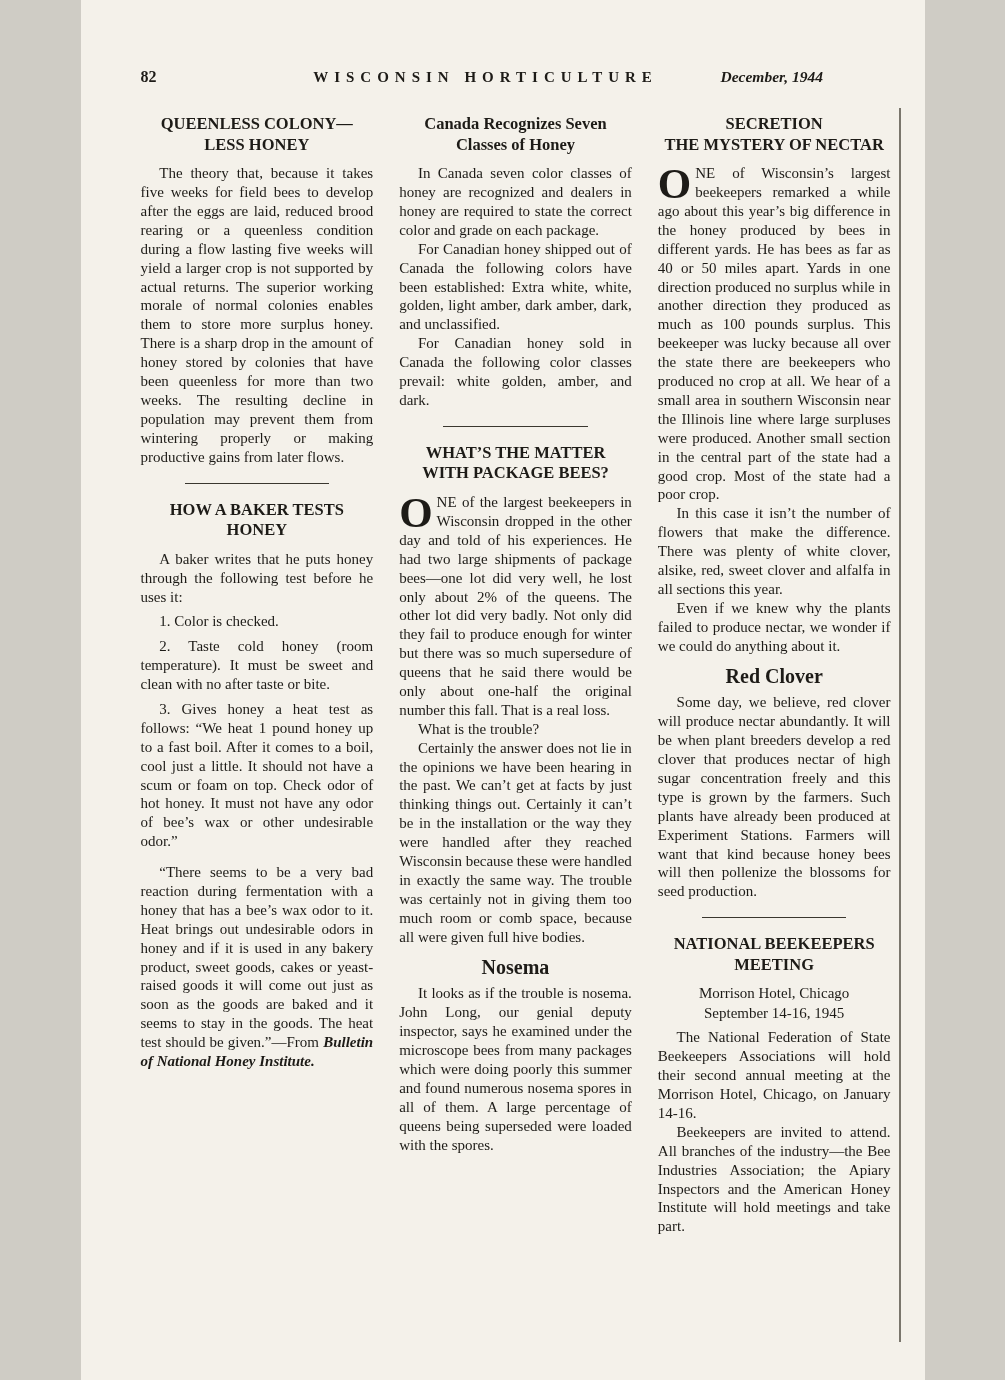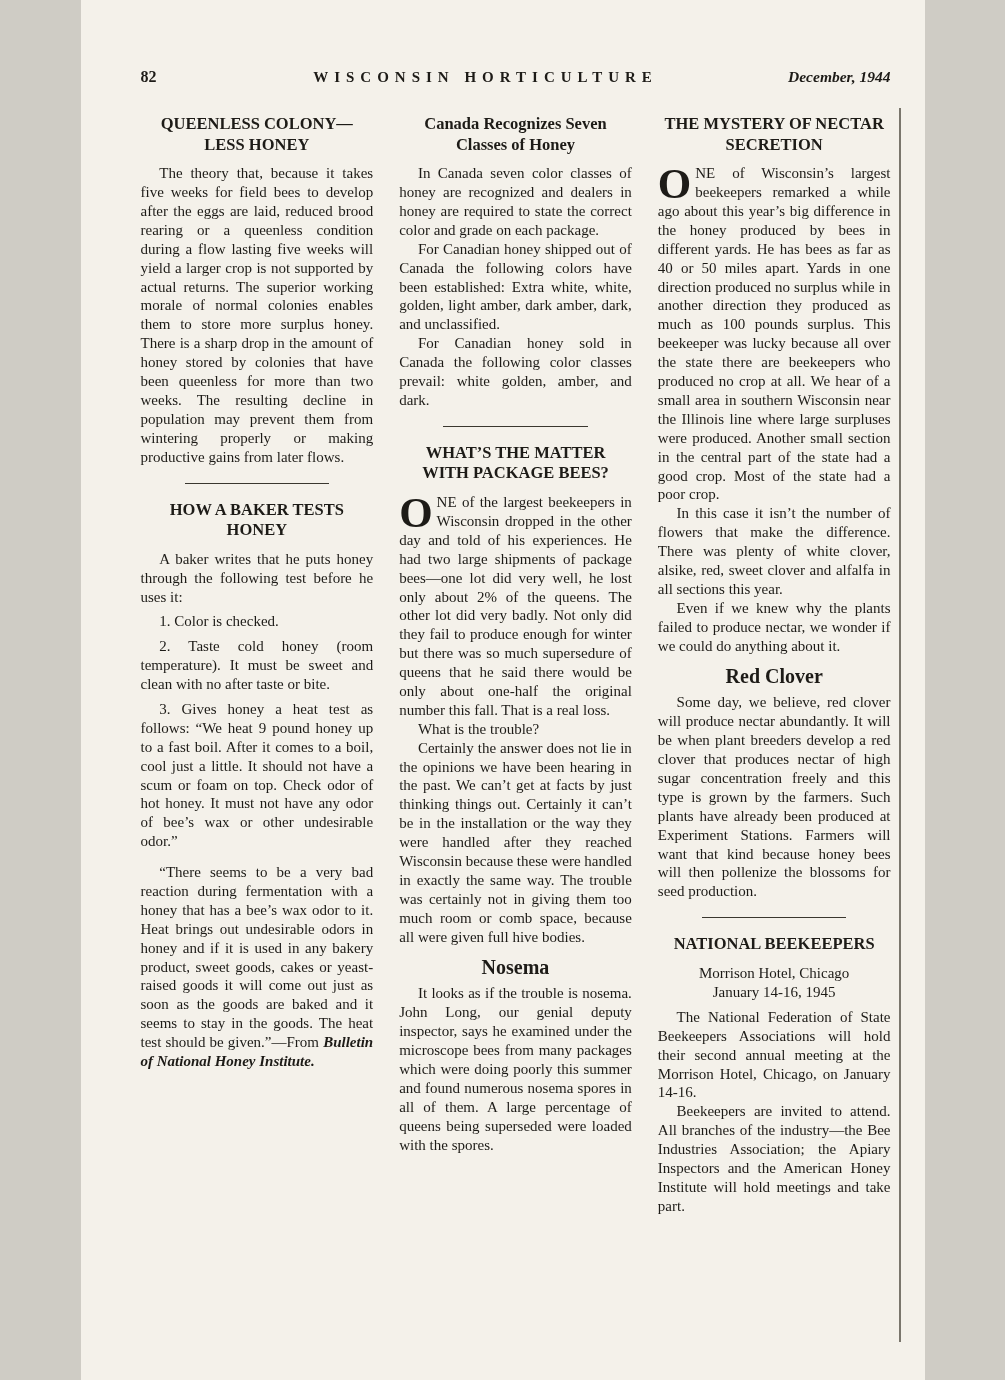--- a/index.html
+++ b/index.html
@@ -11,21 +11,21 @@
     background:#f4f1ea;
     color:#1d1b17;
     font-family:"Liberation Serif", serif;
     padding:68px 34px 20px 60px;
     overflow:hidden;
   }
   .edge-line { position:absolute; right:24px; top:108px; bottom:38px; width:1.5px; background:#7a766c; }
   .masthead { display:flex; align-items:baseline; margin-bottom:26px; }
   .pagenum { width:110px; font-weight:bold; font-size:16px; }
   .journal { flex:1; text-align:center; font-weight:bold; font-size:15px; letter-spacing:6px; }
-  .issue { width:170px; text-align:right; font-style:italic; font-weight:bold; font-size:15.5px; }
+  .issue { width:170px; font-style:italic; font-weight:bold; font-size:15.5px; }
   .cols { display:grid; grid-template-columns:1fr 1fr 1fr; column-gap:26px; }
   .article h2 { text-align:center; font-size:16.5px; line-height:1.25; margin:2px 0 9px; font-weight:bold; }
   .tl { display:block; }
   .p { font-size:15px; line-height:1.26; text-align:justify; text-indent:1.25em; }
   .p.noindent { text-indent:0; }
   .p.space-above { margin-top:12px; }
   .p.item { margin-top:6px; }
   .attr { margin-top:6px; }
   .dropcap { float:left; font-size:43px; line-height:0.8; font-weight:bold; padding:3px 4px 0 0; }
   .subhead { text-align:center; font-weight:bold; font-size:20px; margin:10px 0 5px; }
@@ -60,21 +60,21 @@
       <hr class="rule">
 
       <div class="article">
         <h2>
           <span class="tl">HOW A BAKER TESTS</span>
           <span class="tl">HONEY</span>
         </h2>
         <p class="p">A baker writes that he puts honey through the following test before he uses it:</p>
         <p class="p item">1. Color is checked.</p>
         <p class="p item">2. Taste cold honey (room temperature). It must be sweet and clean with no after taste or bite.</p>
-        <p class="p item">3. Gives honey a heat test as follows: “We heat 9 pound honey up to a fast boil. After it comes to a boil, cool just a little. It should not have a scum or foam on top. Check odor of hot honey. It must not have any odor of bee’s wax or other undesirable odor.”</p>
+        <p class="p item">3. Gives honey a heat test as follows: “We heat 1 pound honey up to a fast boil. After it comes to a boil, cool just a little. It should not have a scum or foam on top. Check odor of hot honey. It must not have any odor of bee’s wax or other undesirable odor.”</p>
         <p class="p space-above"><span>“There seems to be a very bad reaction during fermentation with a honey that has a bee’s wax odor to it. Heat brings out undesirable odors in honey and if it is used in any bakery product, sweet goods, cakes or yeast-raised goods it will come out just as soon as the goods are baked and it seems to stay in the goods. The heat test should be given.”—From </span><em class="bi">Bulletin of National Honey Institute.</em></p>
       </div>
     </div>
 
     <div class="col">
       <div class="article">
         <h2>
           <span class="tl">Canada Recognizes Seven</span>
           <span class="tl">Classes of Honey</span>
         </h2>
@@ -94,37 +94,38 @@
         <p class="p">What is the trouble?</p>
         <p class="p">Certainly the answer does not lie in the opinions we have been hearing in the past. We can’t get at facts by just thinking things out. Certainly it can’t be in the installation or the way they were handled after they reached Wisconsin because these were handled in exactly the same way. The trouble was certainly not in giving them too much room or comb space, because all were given full hive bodies.</p>
         <div class="subhead">Nosema</div>
         <p class="p">It looks as if the trouble is nosema. John Long, our genial deputy inspector, says he examined under the microscope bees from many packages which were doing poorly this summer and found numerous nosema spores in all of them. A large percentage of queens being superseded were loaded with the spores.</p>
       </div>
     </div>
 
     <div class="col">
       <div class="article">
         <h2>
+          <span class="tl">SECRETION</span>
           <span class="tl">THE MYSTERY OF NECTAR</span>
-          <span class="tl">SECRETION</span>
         </h2>
         <p class="p noindent"><span class="dropcap">O</span><span>NE of Wisconsin’s largest beekeepers remarked a while ago about this year’s big difference in the honey produced by bees in different yards. He has bees as far as 40 or 50 miles apart. Yards in one direction produced no surplus while in another direction they produced as much as 100 pounds surplus. This beekeeper was lucky because all over the state there are beekeepers who produced no crop at all. We hear of a small area in southern Wisconsin near the Illinois line where large surpluses were produced. Another small section in the central part of the state had a good crop. Most of the state had a poor crop.</span></p>
         <p class="p">In this case it isn’t the number of flowers that make the difference. There was plenty of white clover, alsike, red, sweet clover and alfalfa in all sections this year.</p>
         <p class="p">Even if we knew why the plants failed to produce nectar, we wonder if we could do anything about it.</p>
         <div class="subhead">Red Clover</div>
         <p class="p">Some day, we believe, red clover will produce nectar abundantly. It will be when plant breeders develop a red clover that produces nectar of high sugar concentration freely and this type is grown by the farmers. Such plants have already been produced at Experiment Stations. Farmers will want that kind because honey bees will then pollenize the blossoms for seed production.</p>
       </div>
 
       <hr class="rule">
 
       <div class="article">
         <h2>
           <span class="tl">NATIONAL BEEKEEPERS</span>
+          <span class="tl">MEETING</span>
         </h2>
         <div class="meeting-sub">Morrison Hotel, Chicago</div>
-        <div class="meeting-sub last">January 14-16, 1945</div>
+        <div class="meeting-sub last">September 14-16, 1945</div>
         <p class="p">The National Federation of State Beekeepers Associations will hold their second annual meeting at the Morrison Hotel, Chicago, on January 14-16.</p>
         <p class="p">Beekeepers are invited to attend. All branches of the industry—the Bee Industries Association; the Apiary Inspectors and the American Honey Institute will hold meetings and take part.</p>
       </div>
     </div>
 
   </div>
 </div>
 
 </body></html>

